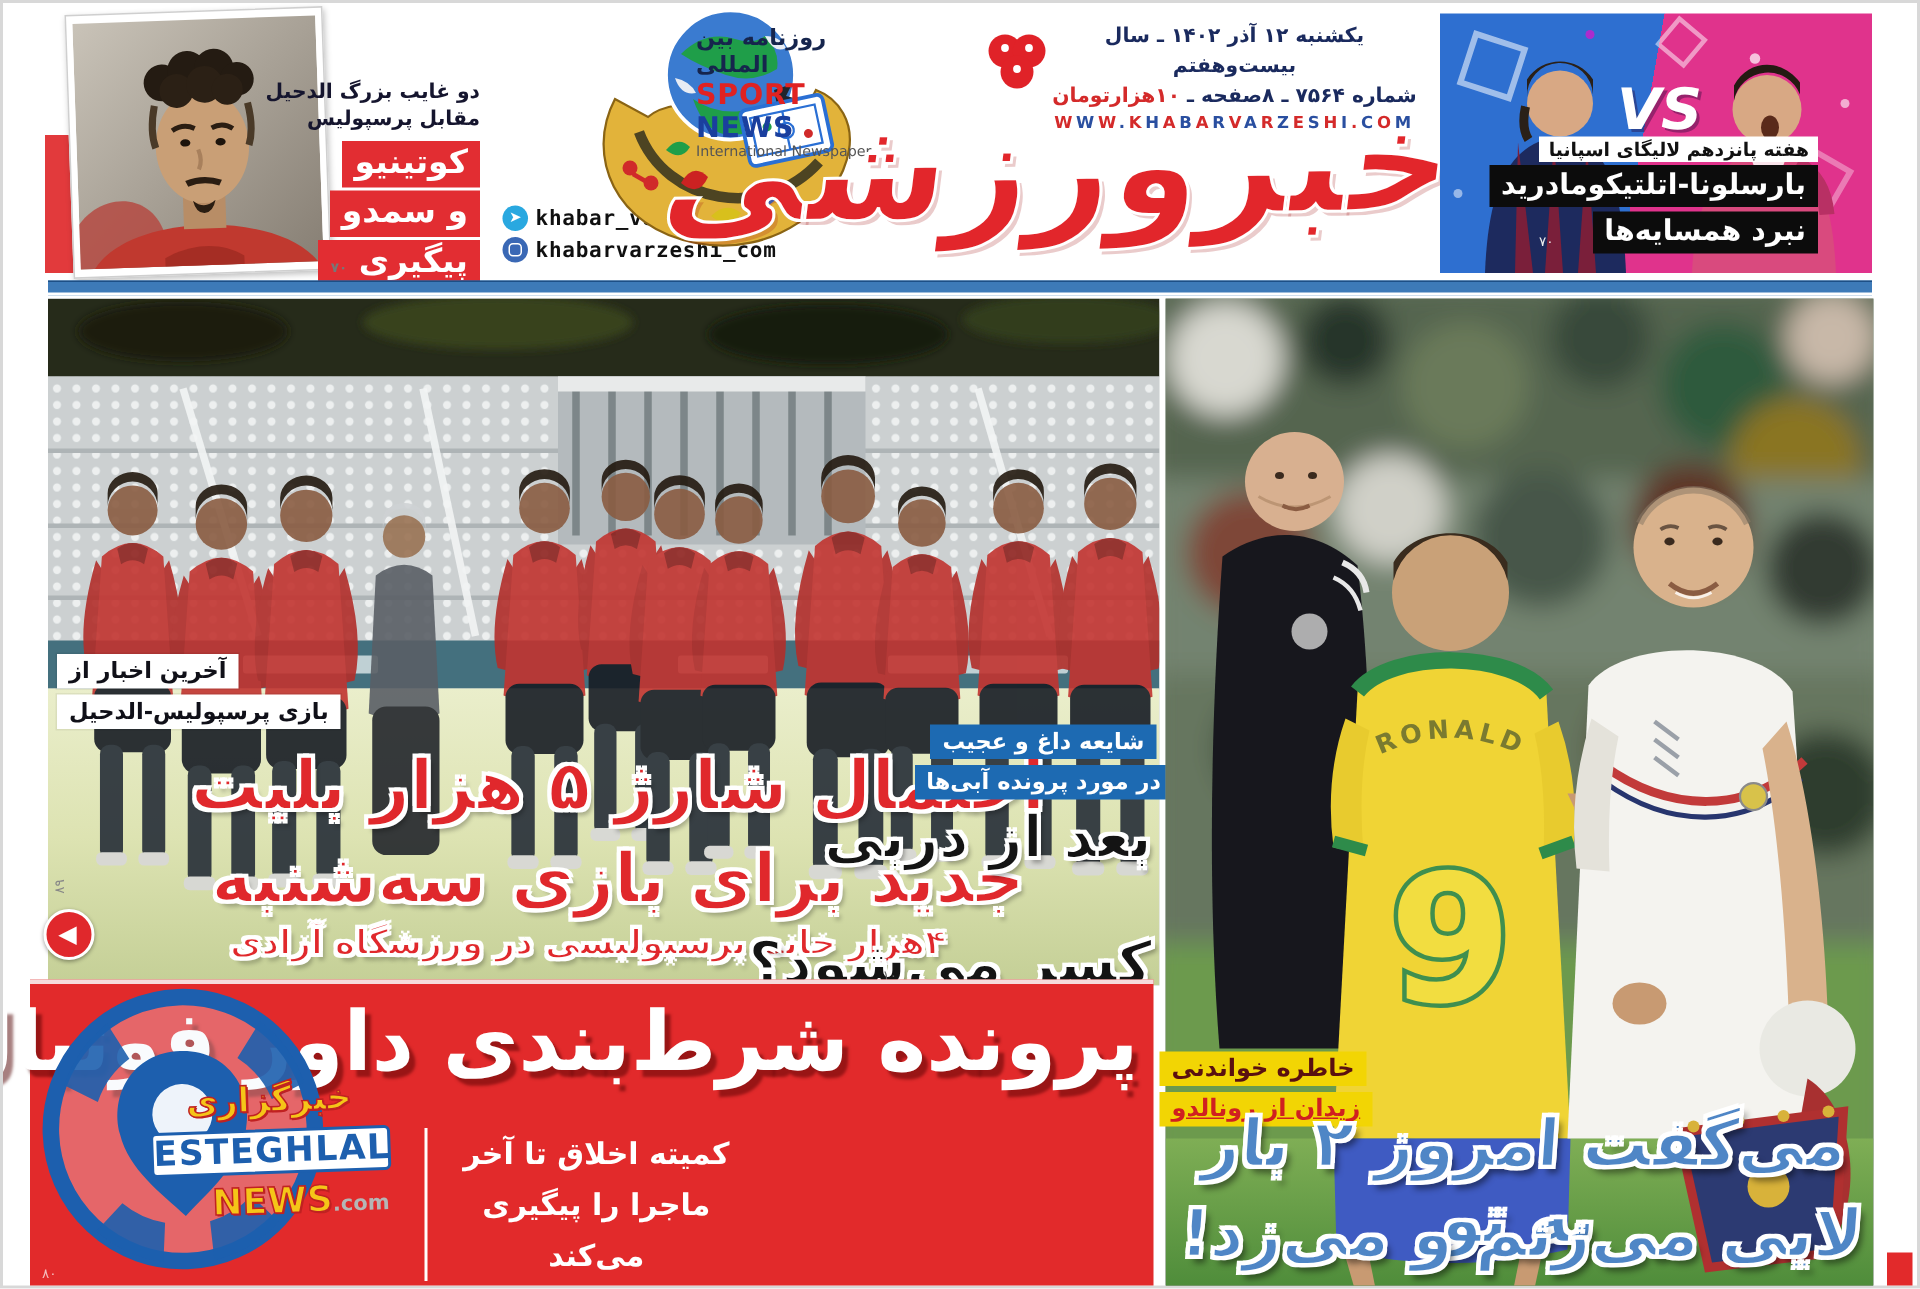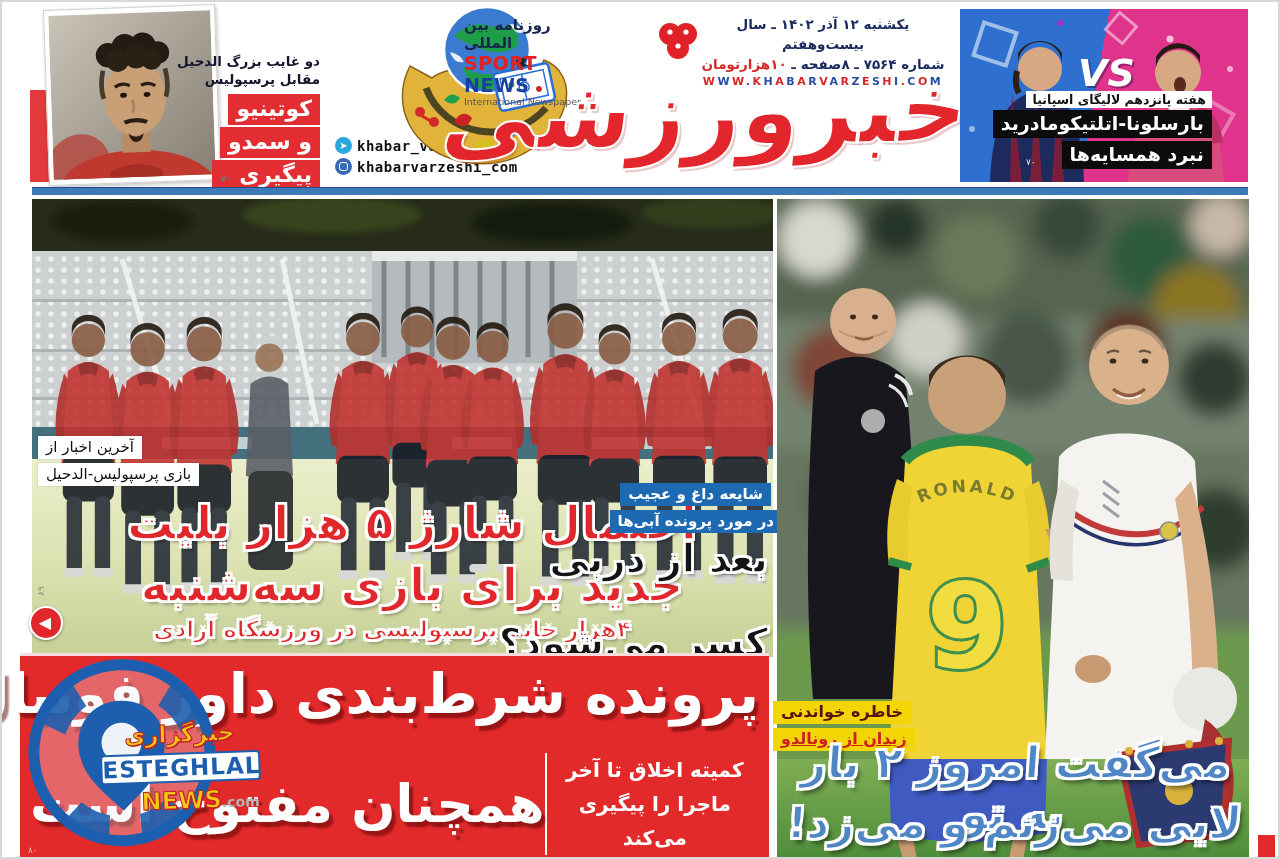--- a/index.html
+++ b/index.html
@@ -77,21 +77,21 @@
 
   .bluebar { left:30px; top:185px; width:1216px; height:10px; background:#3d7ab8;
              border-top:1px solid #1d4f86; border-bottom:2px solid #fff; }
 
   
   .photoL { left:30px; top:197px; width:741px; height:458px; overflow:hidden; background:#cfd3d4; }
   .photoL svg { width:100%; height:100%; display:block; }
   .photoR { left:775px; top:197px; width:472px; height:660px; overflow:hidden; background:#7e8e7e; }
   .photoR svg { width:100%; height:100%; display:block; }
 
-  .wkick { background:#fff; color:#101018; font-weight:normal; font-size:15px;
+  .wkick { background:#fff; color:#101018; font-weight:bold; font-size:15px;
            padding:2px 8px 3px; width:max-content; direction:rtl; box-shadow:0 0 0 1px rgba(0,0,0,.06); }
   .bkick { background:#1d6ab2; color:#fff; font-weight:bold; font-size:15px;
            padding:2px 8px 3px; width:max-content; direction:rtl; }
   .ykick { background:#f2d504; font-weight:bold; font-size:16px; padding:1px 8px 3px;
            width:max-content; direction:rtl; }
 
   .hl-red { color:#e0282c; font-weight:bold; direction:rtl; text-align:center;
             -webkit-text-stroke:1.5px #fff;
             text-shadow:-2px -2px 0 #fff,2px -2px 0 #fff,-2px 2px 0 #fff,2px 2px 0 #fff,3px 4px 3px rgba(0,0,0,.25); }
   .hl-blk { color:#141414; font-weight:bold; direction:rtl; text-align:right;
@@ -107,21 +107,21 @@
                   display:flex; align-items:center; justify-content:center; }
   .arrow-circle span { color:#fff; font-size:16px; line-height:1; margin-right:2px; }
 
   
   .banner { left:18px; top:651px; width:749px; height:206px; background:#e22a2b;
             border-top:3px solid #f6dcdc; }
   .banner .l1 { position:absolute; left:10px; right:10px; top:6px; font-size:55px; font-weight:bold;
                 color:#fff; direction:rtl; text-align:center; white-space:nowrap;
                 text-shadow:4px 5px 2px rgba(80,0,0,.5); }
   .banner .row2 { position:absolute; left:10px; right:16px; top:96px; height:104px;
-                  display:flex; direction:rtl; align-items:center; }
+                  display:flex; direction:rtl; align-items:center;flex-direction:column; }
   .banner .side { width:218px; text-align:center; color:#fff; font-weight:bold;
                   font-size:20px; line-height:34px; direction:rtl;
                   border-left:2.5px solid #fff; padding-left:10px; }
   .banner .big { flex:1; font-size:52px; font-weight:bold; color:#fff; direction:rtl;
                  text-align:center; white-space:nowrap; text-shadow:4px 5px 2px rgba(80,0,0,.5); }
   .banner .ref { position:absolute; left:8px; bottom:4px; color:#f4bdbd; font-size:9px; }
 
   .watermark { left:20px; top:648px; width:240px; height:211px; transform:rotate(-2deg); }
   .watermark svg { position:absolute; left:0; top:0; width:205px; height:205px; }
   .wm-t1 { position:absolute; left:88px; top:72px; width:140px; text-align:center;

